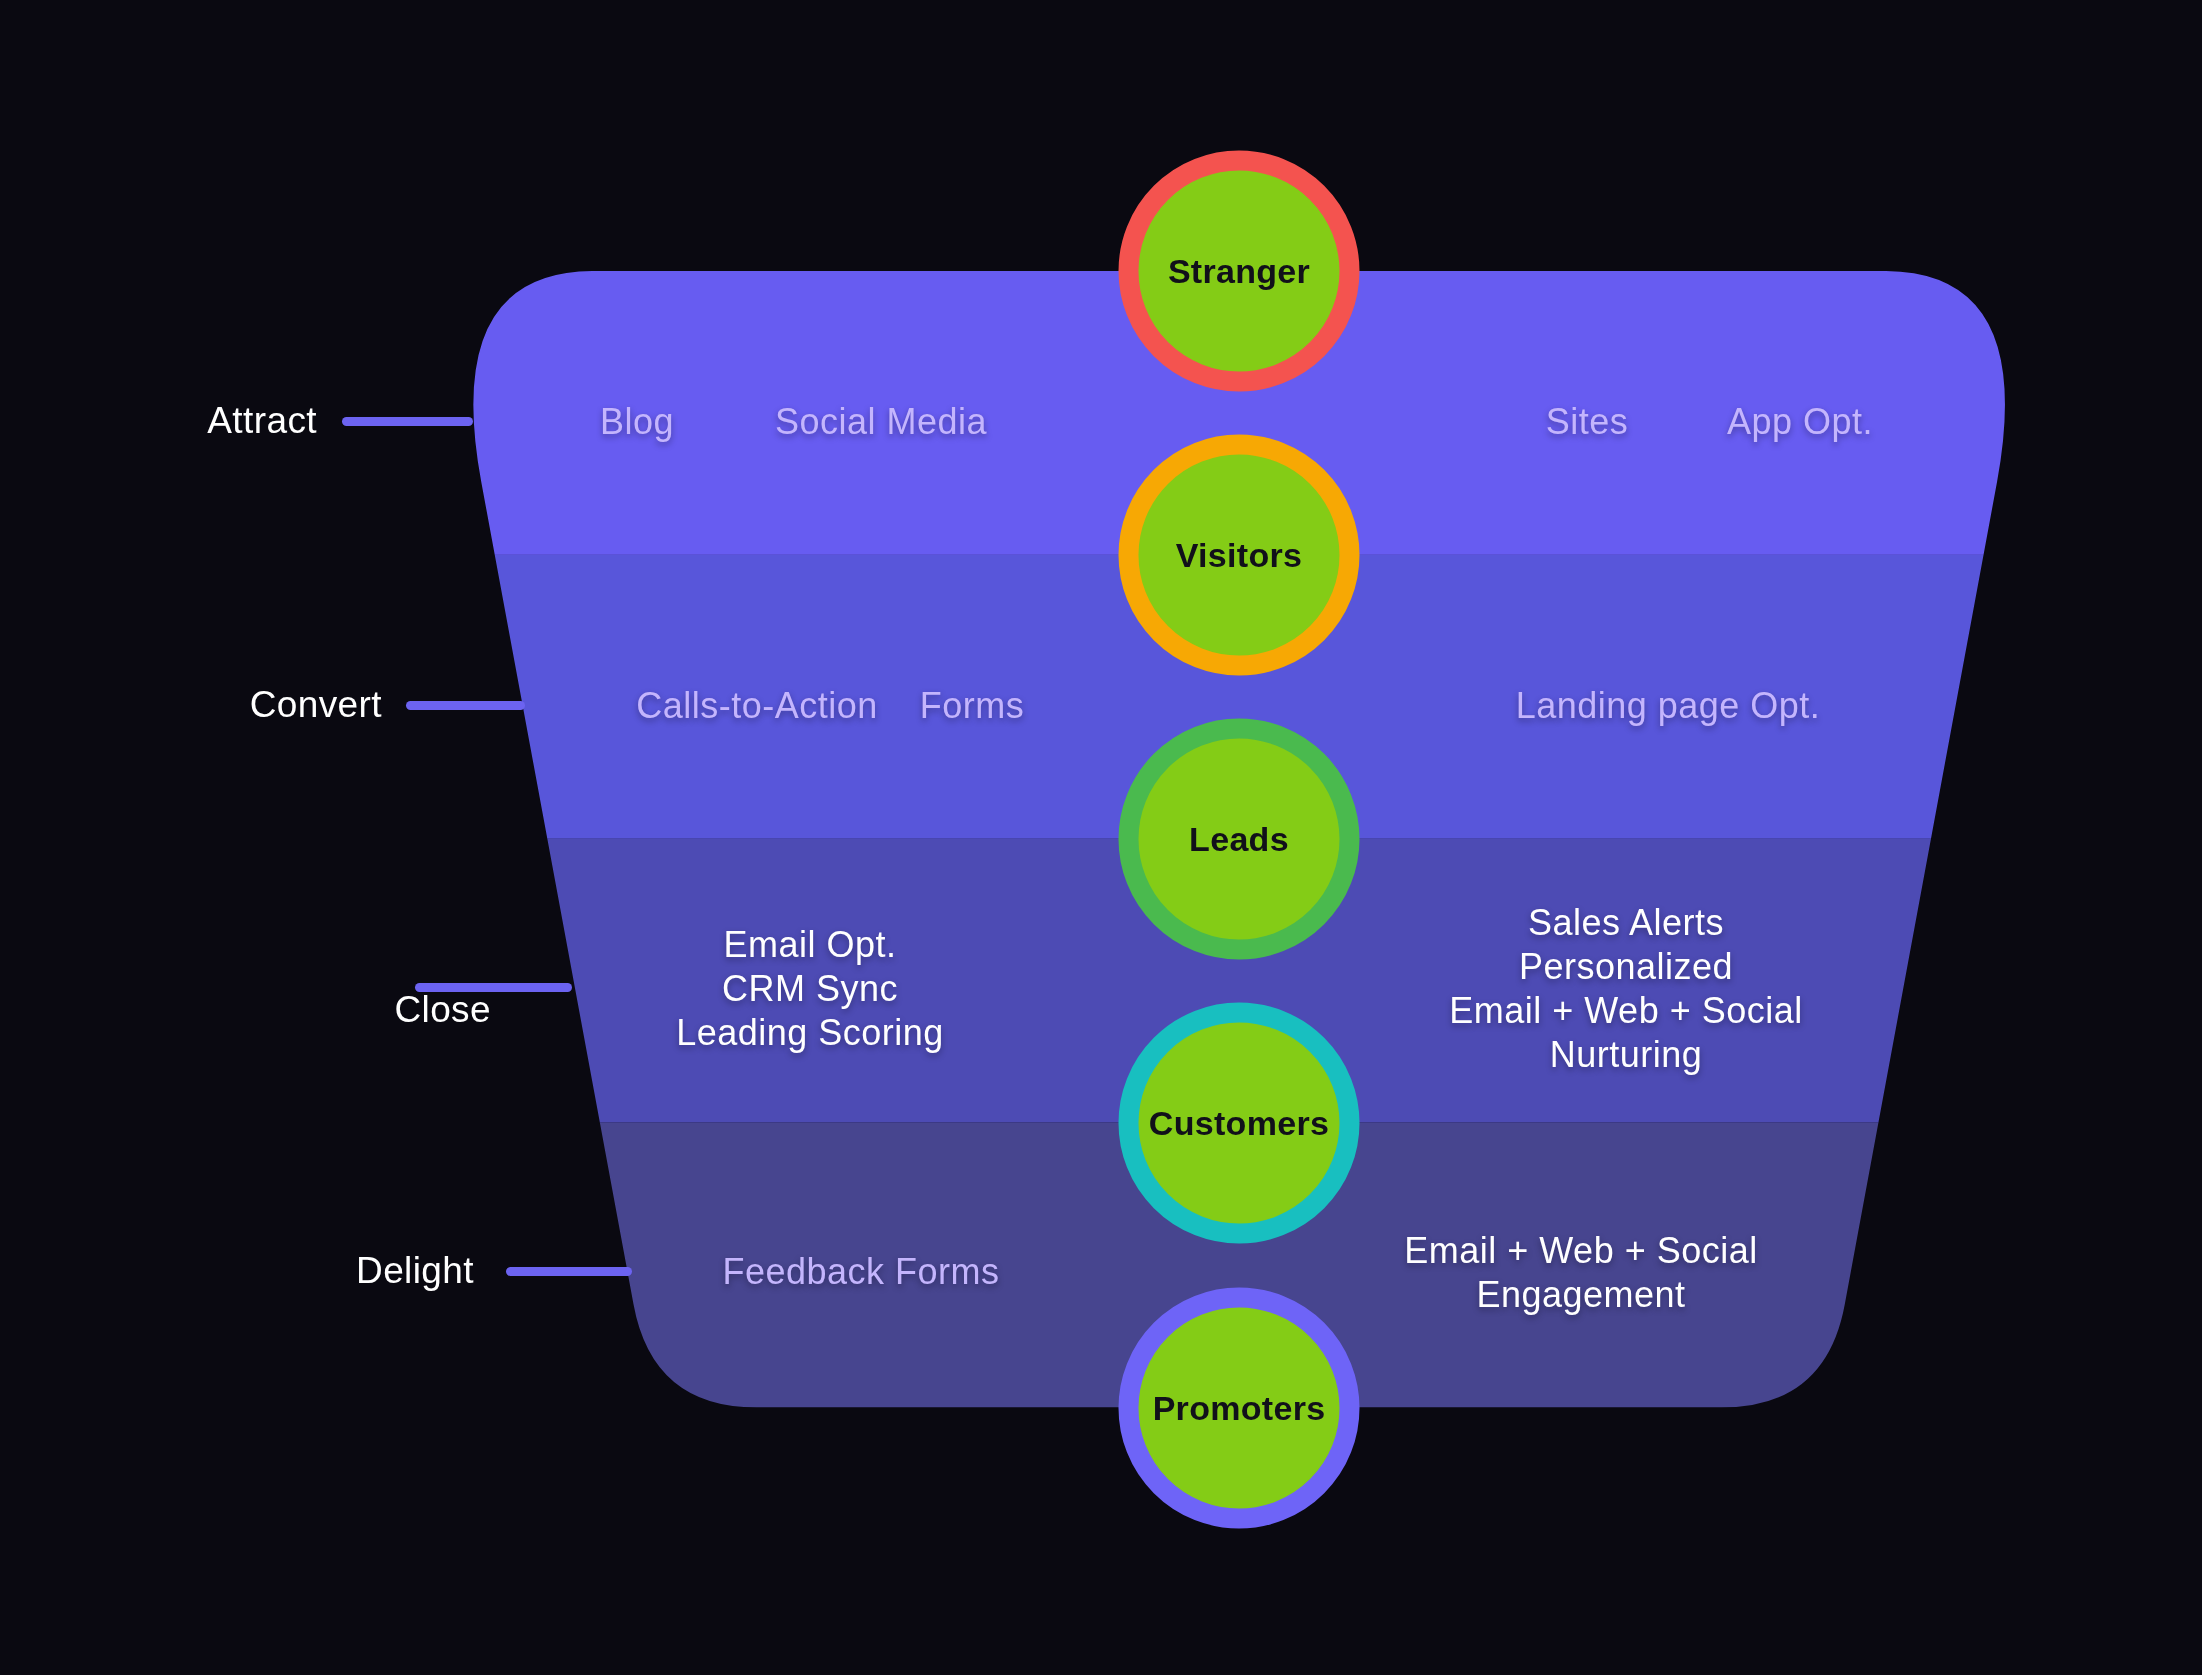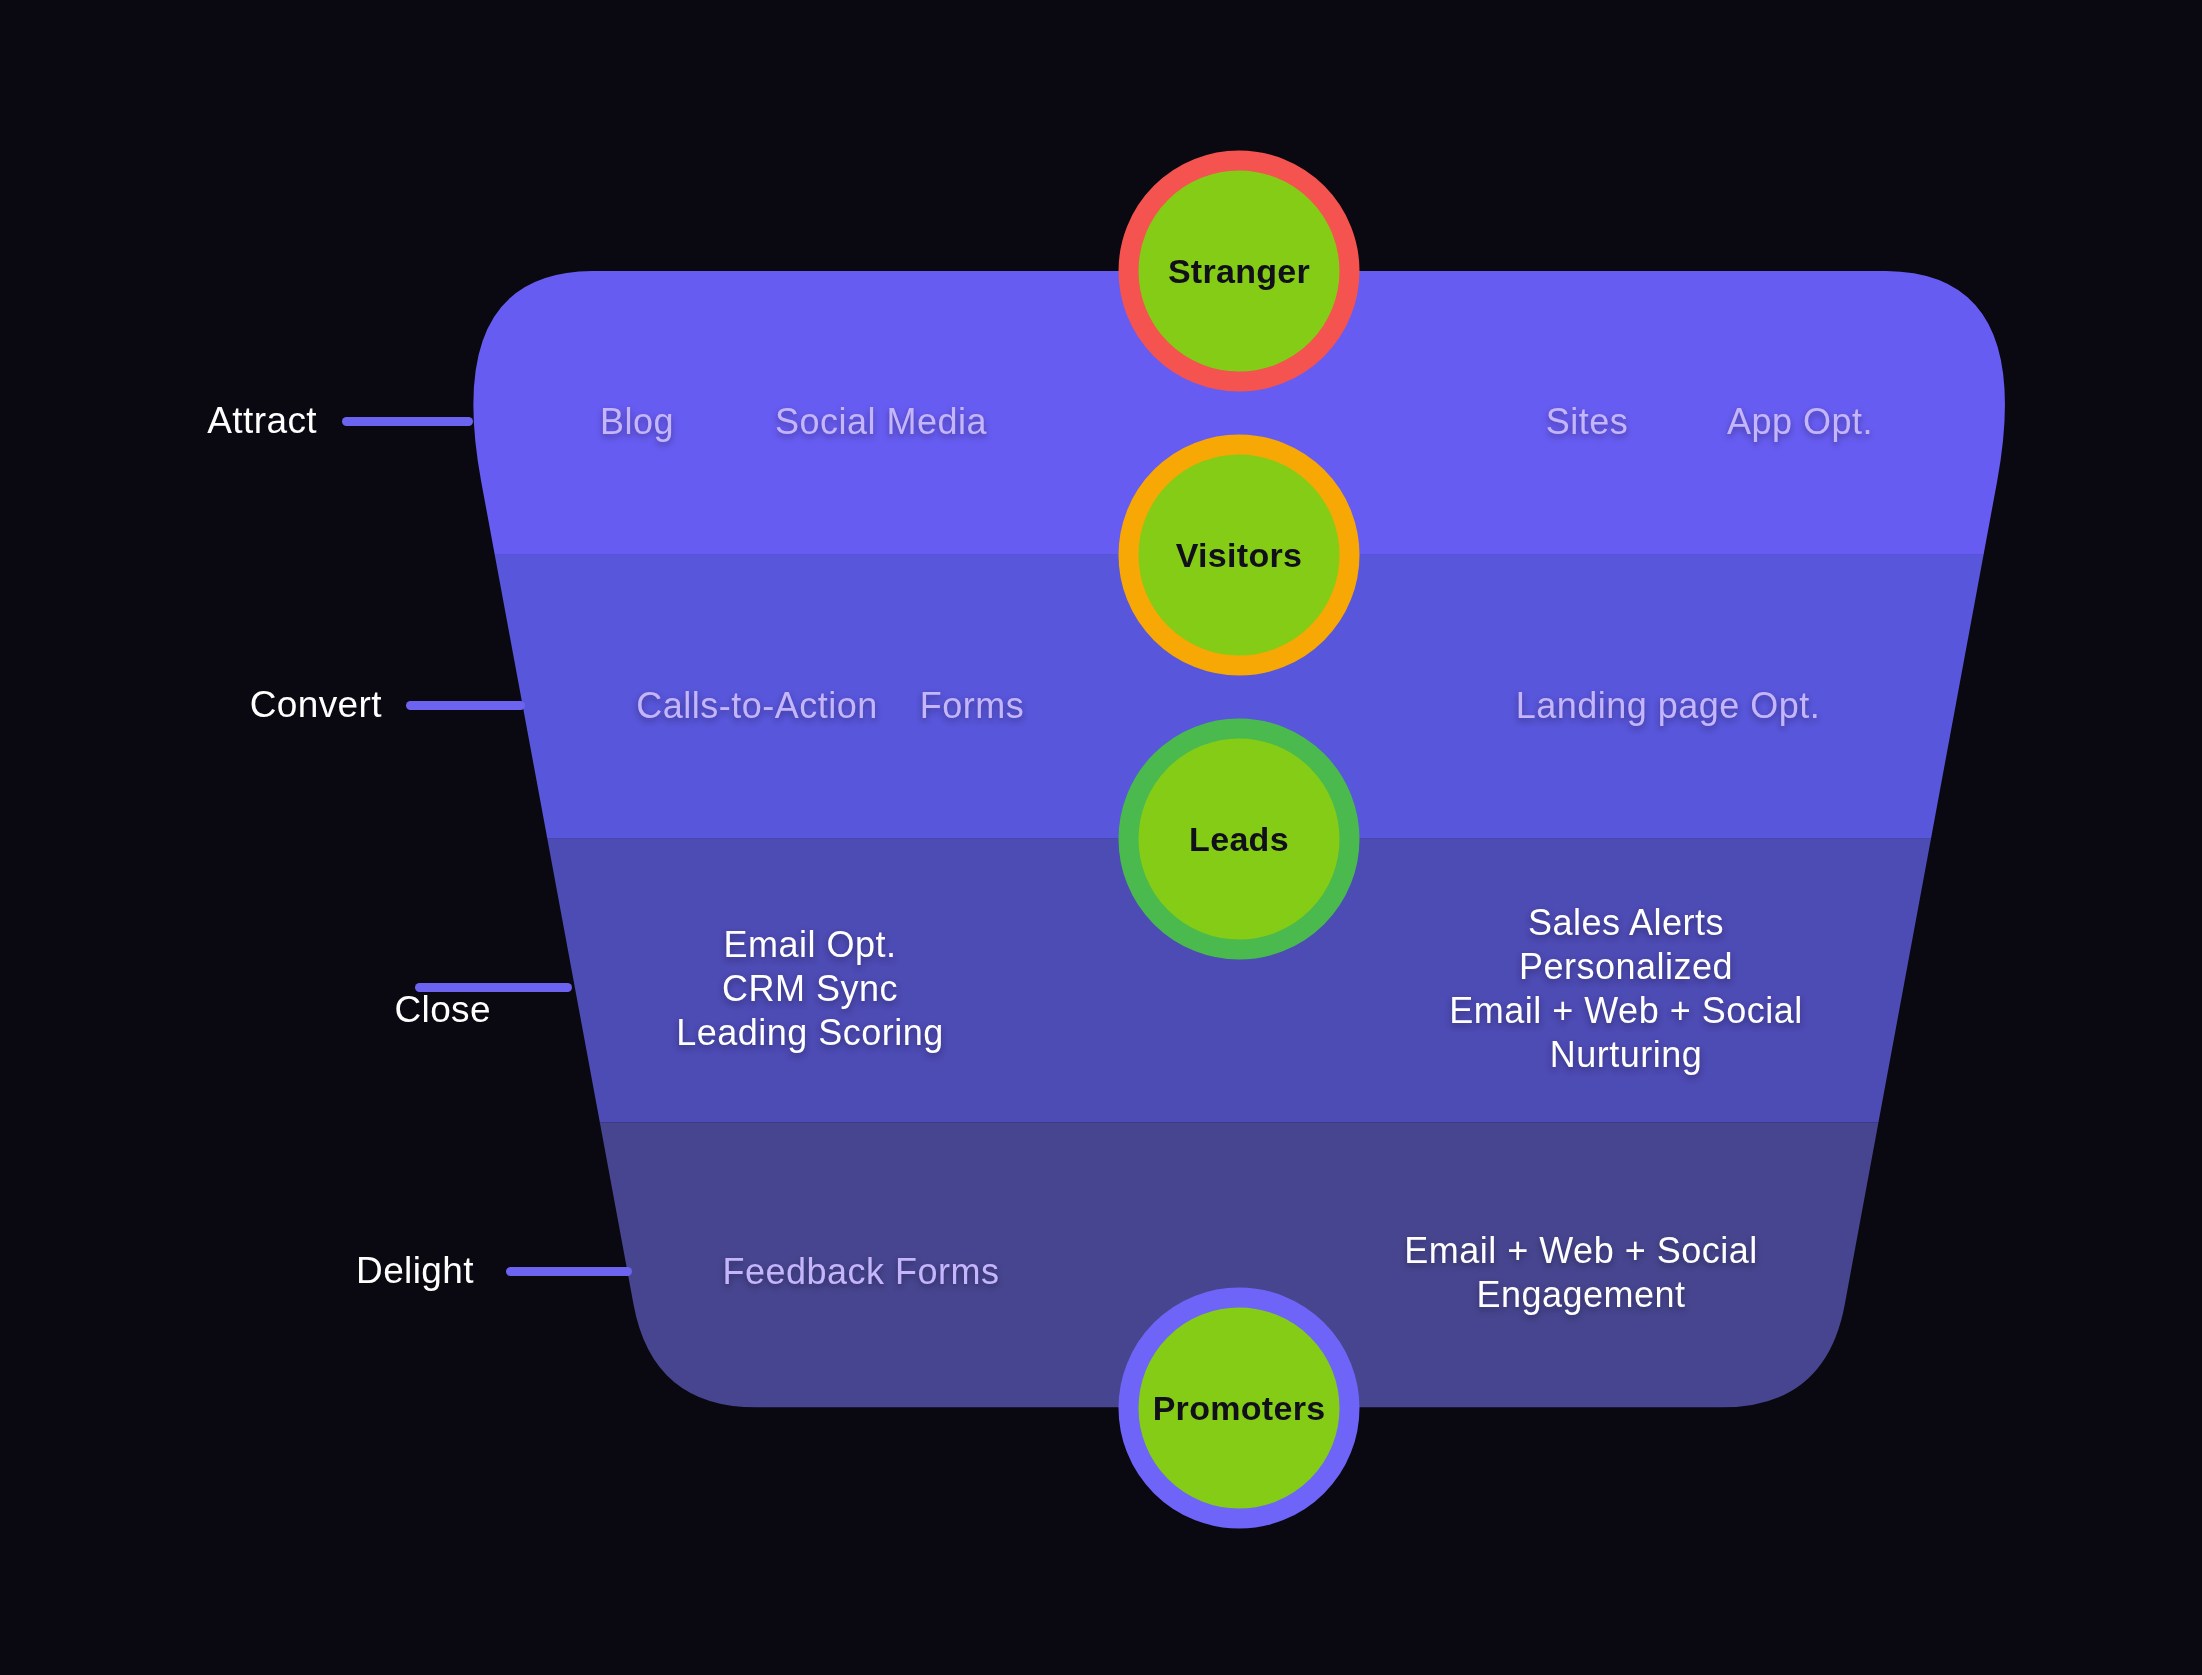--- a/index.html
+++ b/index.html
@@ -131,18 +131,21 @@
 
   <div class="node" style="left: 1239px; top: 271px; border-color: rgb(244, 83, 79);">
     <span class="node-label">Stranger</span>
   </div>
   <div class="node" style="left: 1239px; top: 555px; border-color: rgb(247, 168, 4);">
     <span class="node-label">Visitors</span>
   </div>
   <div class="node" style="left: 1239px; top: 839px; border-color: rgb(74, 186, 78);">
     <span class="node-label">Leads</span>
   </div>
+  <div class="node" style="left: 1239px; top: 1123px; border-color: rgb(24, 191, 192);">
+    <span class="node-label">Customers</span>
+  </div>
   <div class="node" style="left: 1239px; top: 1408px; border-color: rgb(110, 100, 247);">
     <span class="node-label">Promoters</span>
   </div>
 
 </div>
 
 
 </body></html>

